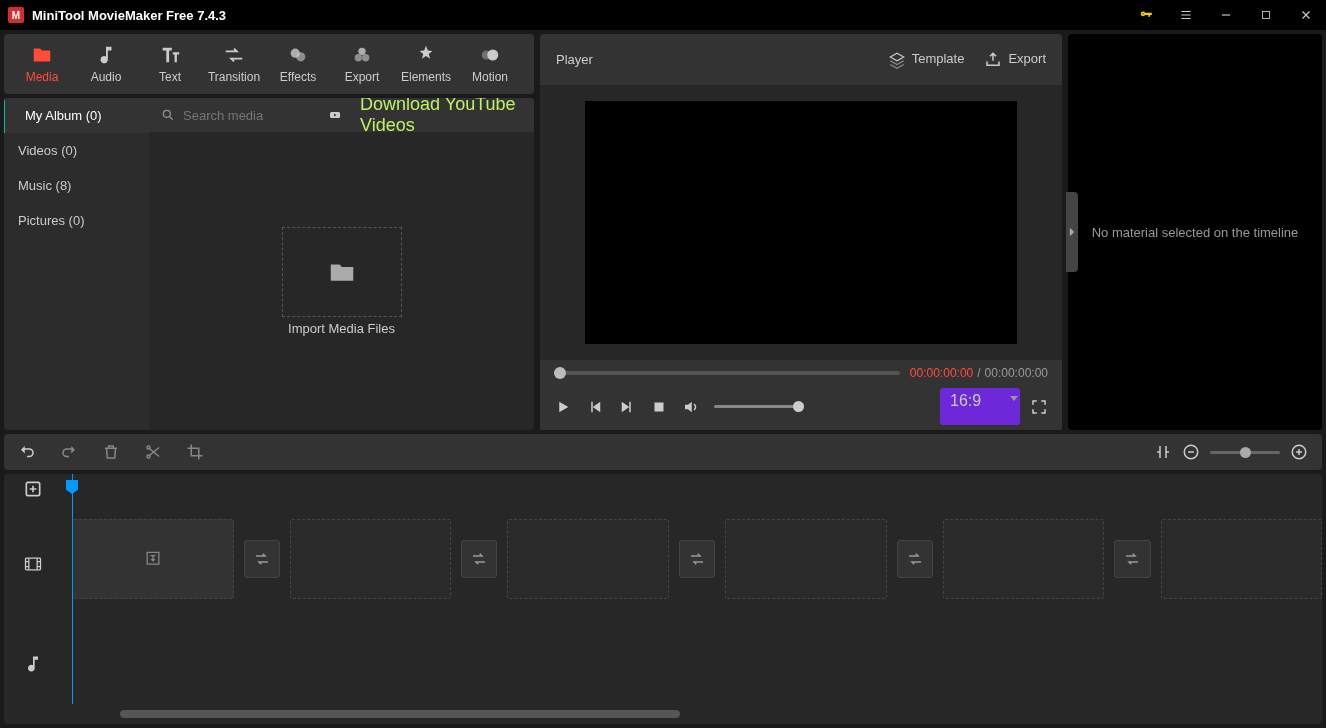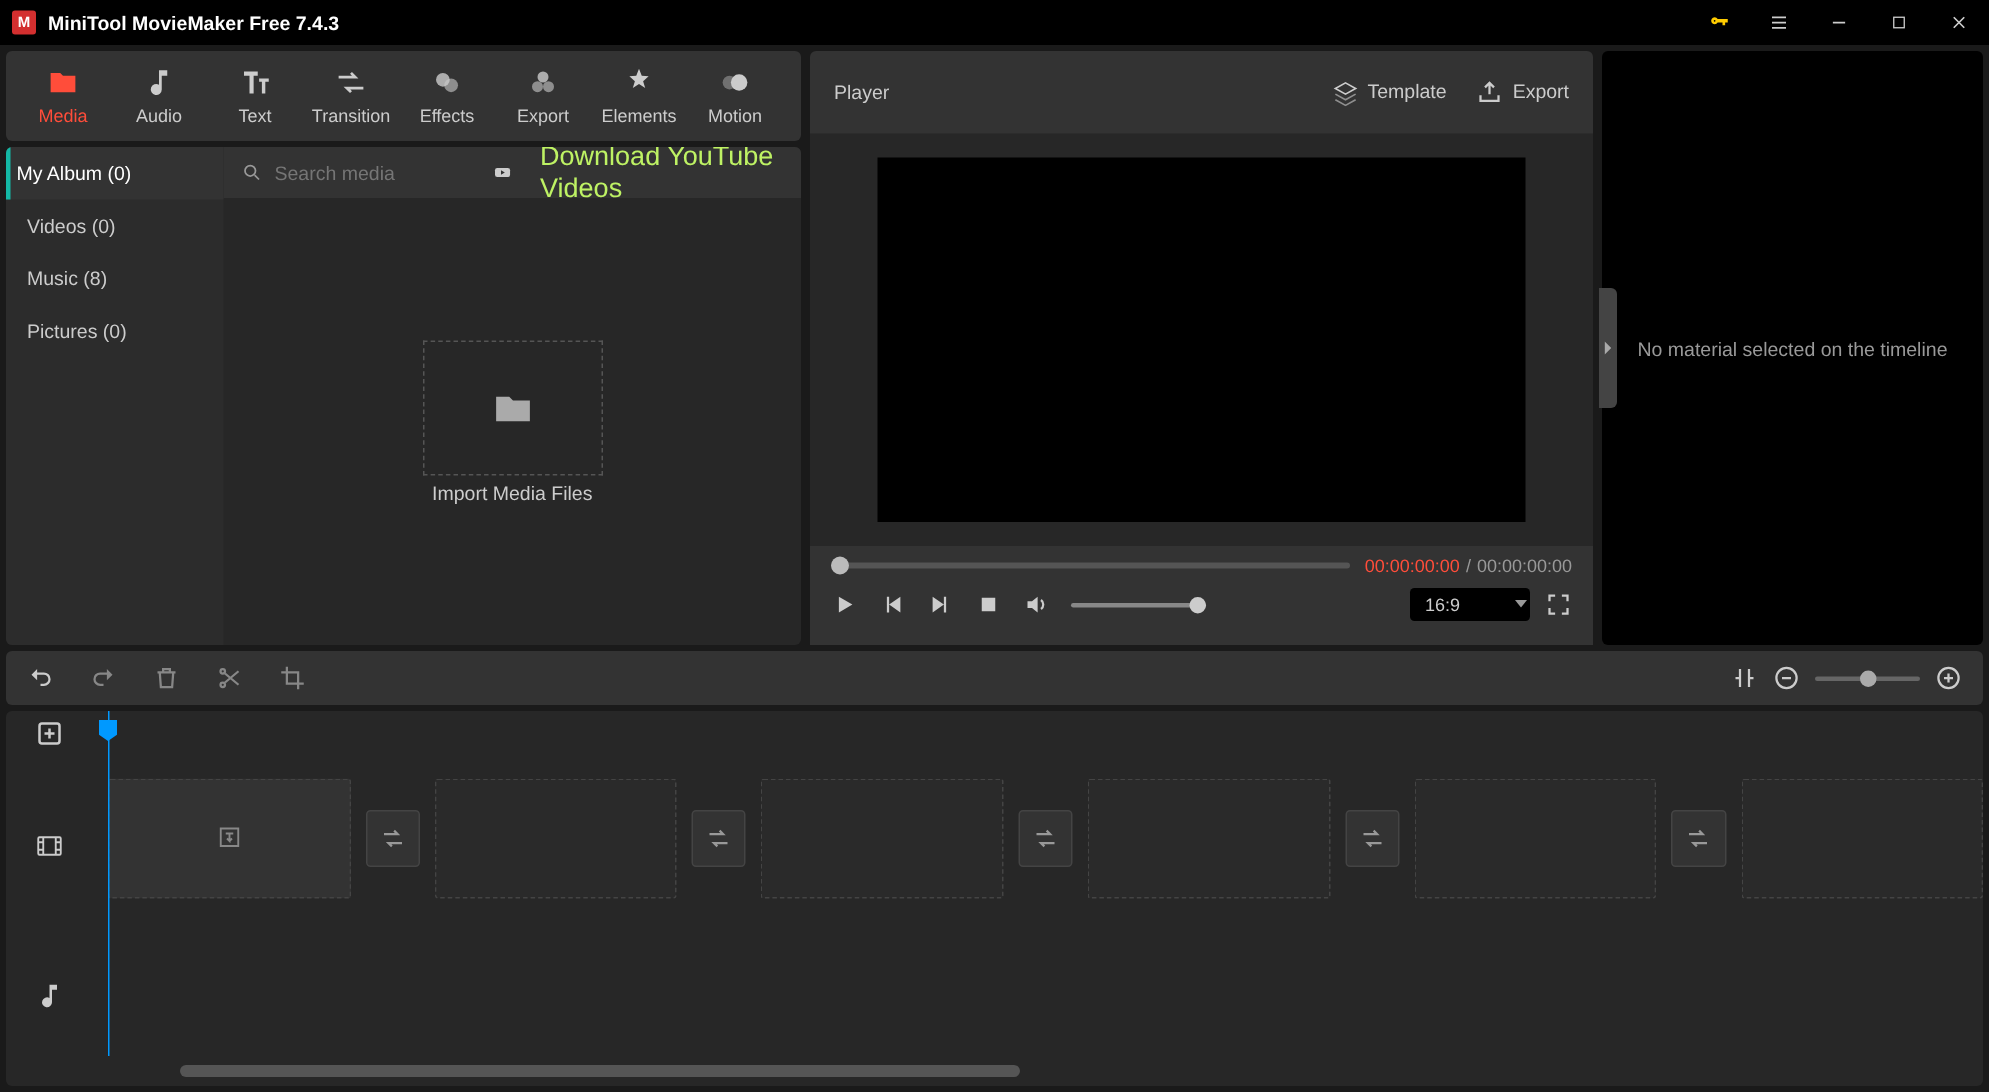--- a/index.html
+++ b/index.html
@@ -12,21 +12,21 @@
 .title-btn svg{width:14px;height:14px}
 .main-row{display:flex;height:400px;padding:4px 4px 0 4px;gap:6px}
 .left-panel{width:530px;display:flex;flex-direction:column;gap:4px}
 .media-tabs{height:60px;background:#333;border-radius:4px;display:flex;align-items:center;padding:0 6px}
 .mtab{flex:none;width:64px;height:60px;display:flex;flex-direction:column;align-items:center;justify-content:center;gap:4px;cursor:pointer;color:#ccc;font-size:12px}
 .mtab.active{color:#ff4d3a}
 .mtab svg{width:22px;height:22px}
 .media-body{flex:1;display:flex;background:#272727;border-radius:4px;overflow:hidden}
 .media-side{width:145px;background:#2c2c2c;display:flex;flex-direction:column}
 .side-item{padding:10px 14px;cursor:pointer;font-size:13px;color:#ccc}
-.side-item.active{background:#333;border-left:3px solid #14b8a6;padding-left:4px;color:#fff}
+.side-item.active{background:#333;border-left:1px solid #14b8a6;padding-left:20px;color:#fff}
 .media-content{flex:1;display:flex;flex-direction:column}
 .media-toolbar{height:34px;background:#333;display:flex;padding:0 12px;gap:8px}
 .search-wrap{display:flex;align-items:center;gap:6px;color:#999;flex:1}
 .search-input{background:transparent;border:none;outline:none;color:#ccc;font-size:13px;width:140px}
 .dl-link{display:flex;align-items:center;gap:19px;color:#bef264;cursor:pointer;font-size:18px}
 .import-area{flex:1;display:flex;flex-direction:column;align-items:center;justify-content:center}
 .import-box{width:120px;height:90px;border:1px dashed #555;display:flex;align-items:center;justify-content:center;cursor:pointer}
 .import-label{margin-top:4px;color:#ccc;font-size:13px}
 .player-panel{width:522px;background:#333;border-radius:4px;display:flex;flex-direction:column}
 .player-header{height:60px;display:flex;align-items:center;padding:0 16px}
@@ -39,21 +39,21 @@
 .progress-row{display:flex;align-items:center;gap:10px}
 .progress-track{flex:1;height:4px;background:#555;border-radius:2px;position:relative}
 .progress-thumb{position:absolute;left:0;top:-4px;width:12px;height:12px;background:#bbb;border-radius:50%}
 .time-red{color:#ff4d3a;font-size:12px}
 .time-grey{color:#999;font-size:12px}
 .ctrl-row{display:flex;align-items:center;gap:14px}
 .ctrl-btn{cursor:pointer;color:#ccc;display:flex}
 .ctrl-btn svg{width:18px;height:18px}
 .vol-track{width:90px;height:3px;background:#888;border-radius:2px;position:relative}
 .vol-thumb{position:absolute;right:0;top:-4px;width:11px;height:11px;background:#ccc;border-radius:50%}
-.aspect-sel{margin-left:auto;background:#000000;border:none;color:#ccc;padding:4px 20px 4px 10px;font-size:12px;border-radius:3px;width:80px;cursor:pointer;appearance:none;position:relative}
+.aspect-sel{margin-left:auto;background:#6d28d9;border:none;color:#ccc;padding:4px 20px 16px 10px;font-size:16px;border-radius:3px;width:80px;cursor:pointer;appearance:none;position:relative}
 .aspect-wrap{margin-left:auto;position:relative;display:flex;align-items:center;gap:10px}
 .aspect-wrap::after{content:"";position:absolute;right:30px;top:8px;border-left:4px solid transparent;border-right:4px solid transparent;border-top:5px solid #999;pointer-events:none}
 .right-panel{flex:1;background:#000000;border-radius:4px;position:relative;display:flex;align-items:center;justify-content:center}
 .right-collapse{position:absolute;left:-2px;top:50%;transform:translateY(-50%);width:12px;height:80px;background:#444;border-radius:0 4px 4px 0;display:flex;align-items:center;justify-content:center;cursor:pointer;color:#999;font-size:10px}
 .right-msg{color:#999;font-size:13px;text-align:center}
 .tl-toolbar{height:36px;background:#333;margin:4px 4px 0 4px;border-radius:4px;display:flex;align-items:center;padding:0 14px;gap:24px}
 .tl-tool{cursor:pointer;color:#999;display:flex}
 .tl-tool svg{width:18px;height:18px}
 .tl-tool.disabled{opacity:.55}
 .zoom-group{margin-left:auto;display:flex;align-items:center;gap:10px}

